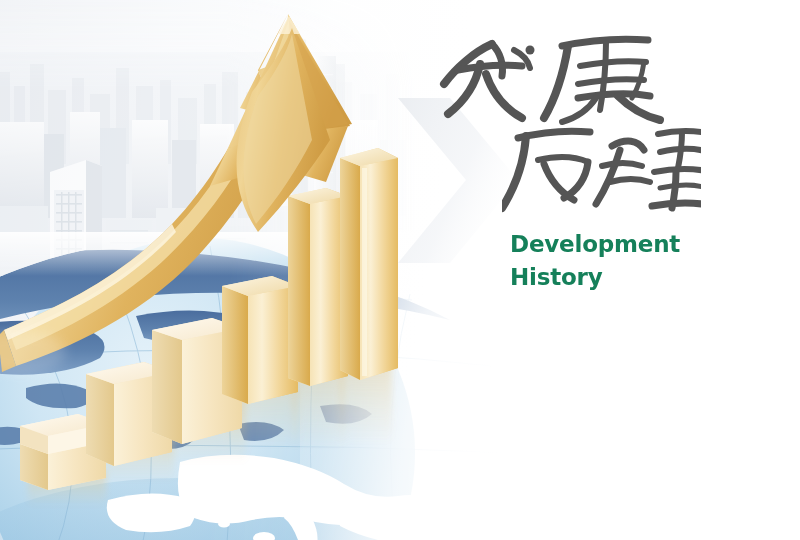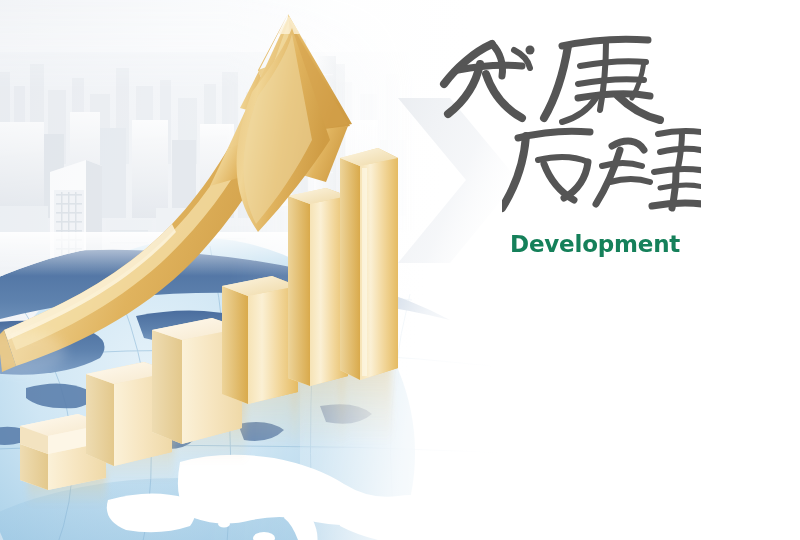--- a/index.html
+++ b/index.html
@@ -593,16 +593,17 @@
           <path d="M 152 52 C 172 48, 194 48, 208 52" stroke-width="6"></path>
           <path d="M 174 52 C 174 66, 172 78, 170 88" stroke-width="7"></path>
           <path d="M 150 86 C 172 82, 196 82, 210 86" stroke-width="7"></path>
           <path d="M 158 68 C 176 64, 194 64, 204 68" stroke-width="5"></path>
         </g>
       </svg>
     </div>
 
     <div class="en-title">
       <span>Development</span>
+      <span>History</span>
     </div>
   </div>
 
 </div>
 
 </body></html>

